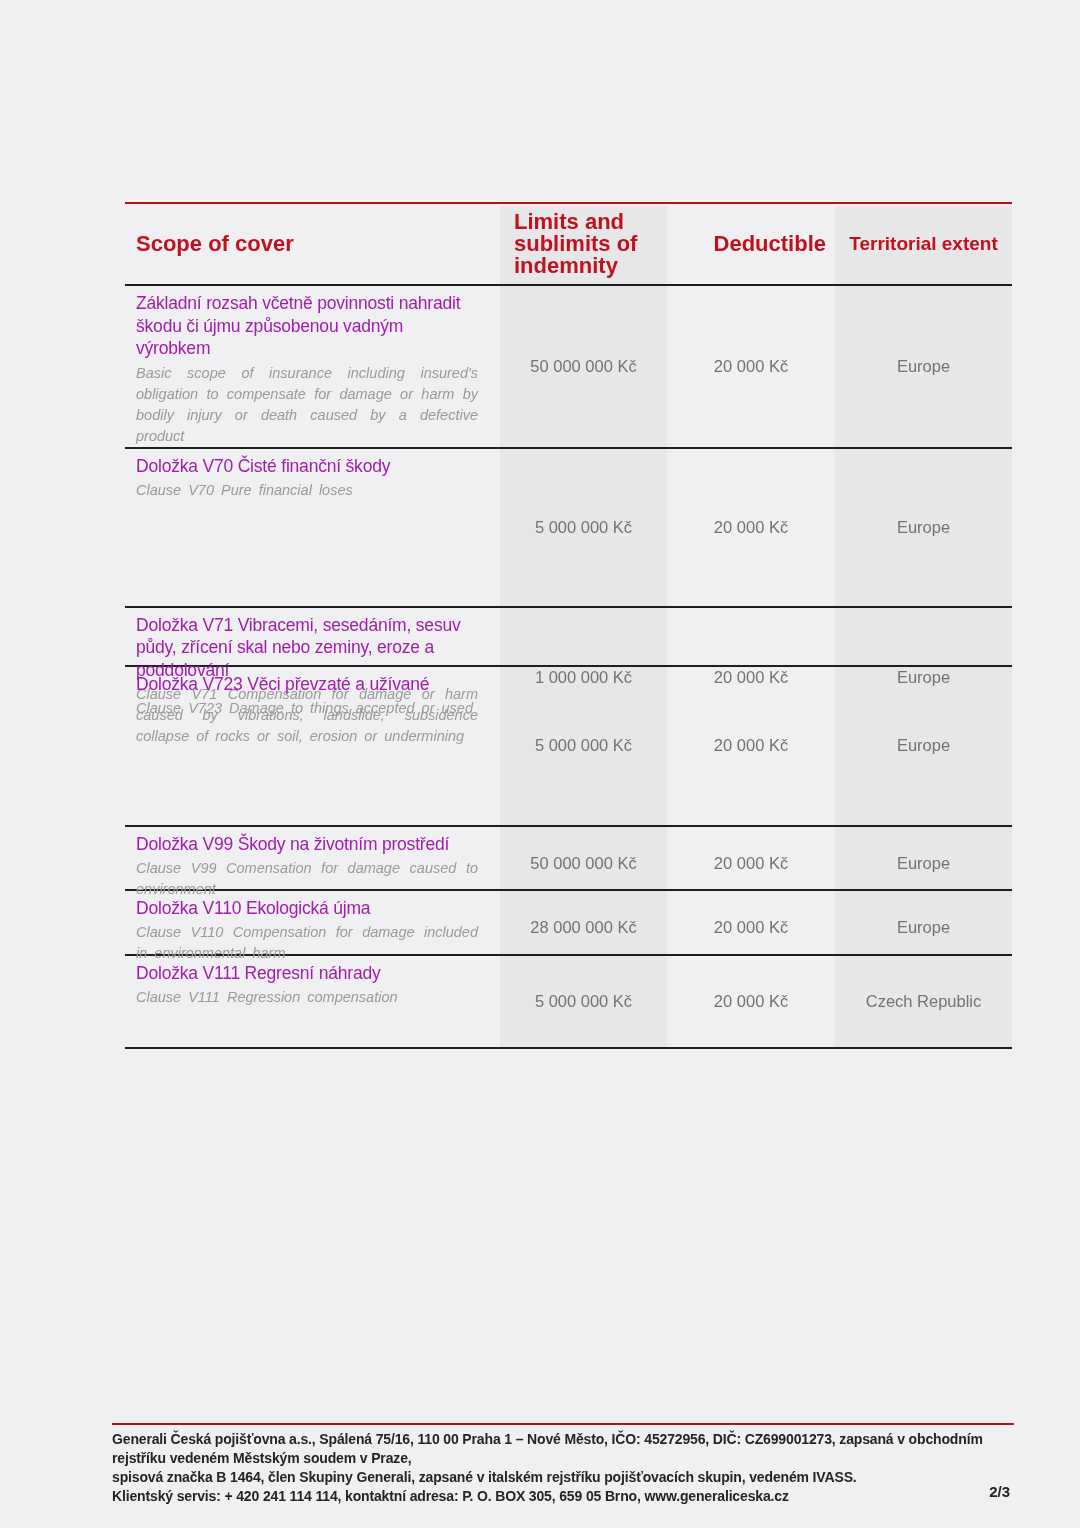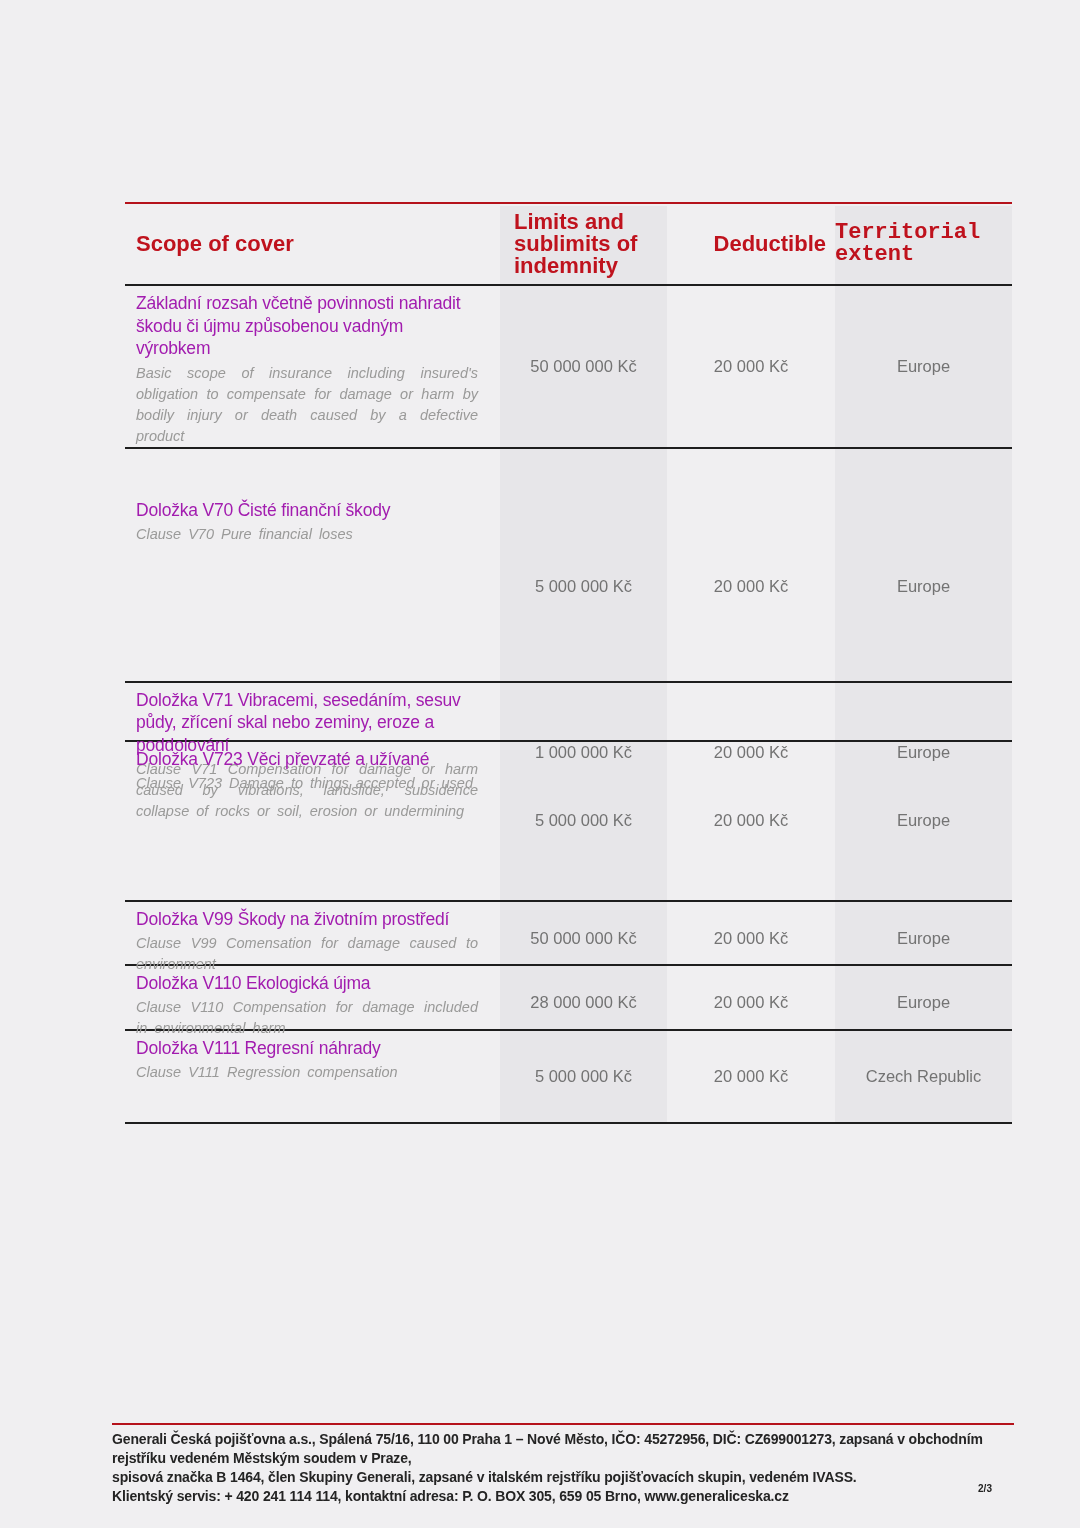--- a/index.html
+++ b/index.html
@@ -20,48 +20,48 @@
   .band.limits{left:375px;width:167px;}
   .band.territory{left:710px;width:177px;}
 
   .thead,.trow{
     position:relative;z-index:1;
     display:grid;grid-template-columns:375px 167px 168px 177px;
     border-bottom:2px solid #1e1e1e;
     box-sizing:border-box;
   }
   .thead{height:82px;}
-  .trow:nth-of-type(2){height:190px;margin-top:44px;}
+  .trow:nth-of-type(2){height:159px;}
   .trow:nth-of-type(3){height:59px;}
   .trow:nth-of-type(4){height:160px;}
   .trow:nth-of-type(5){height:64px;}
   .trow:nth-of-type(6){height:65px;}
   .trow:nth-of-type(7){height:93px;}
   .trow:nth-of-type(8){height:64px;}
 
   .hcell{color:#bf121d;font-weight:bold;font-size:22px;line-height:22px;
          display:flex;align-items:center;}
   .h-scope{padding-left:11px;}
   .h-limits{padding-left:14px;}
   .h-deduct{justify-content:flex-end;padding-right:9px;}
-  .h-terr{justify-content:center;font-family:Liberation Mono, monospace;font-size:22px;}
+  .h-terr{justify-content:center;font-family:Liberation Sans, sans-serif;font-size:19px;}
 
   .c-scope{padding:6px 22px 0 11px;box-sizing:border-box;}
   .row-title{color:#a21caf;font-size:17.5px;line-height:22.5px;letter-spacing:-0.2px;}
   .row-sub{color:#9a9a99;font-size:14.5px;line-height:21px;font-style:italic;
            text-align:justify;word-spacing:3px;margin-top:3px;}
   .c-val{display:flex;align-items:center;justify-content:center;
          color:#737373;font-size:16.5px;white-space:nowrap;}
 
   
   .footer-rule{position:absolute;left:112px;top:1423px;width:902px;height:2px;background:#b5121b;}
   .footer{position:absolute;left:112px;top:1430px;width:905px;
           color:#242424;font-size:14px;line-height:19px;font-weight:bold;letter-spacing:-0.15px;}
-  .page-number{position:absolute;left:960px;top:1483px;width:50px;text-align:center;
-               color:#222;font-size:10px;font-weight:bold;}
+  .page-number{position:absolute;left:960px;top:1483px;width:50px;text-align:right;
+               color:#222;font-size:15px;font-weight:bold;}
 </style>
 </head>
 <body>
 
 <div class="page">
 
   <div class="cover-table">
     <div class="band limits"></div>
     <div class="band territory"></div>
 

